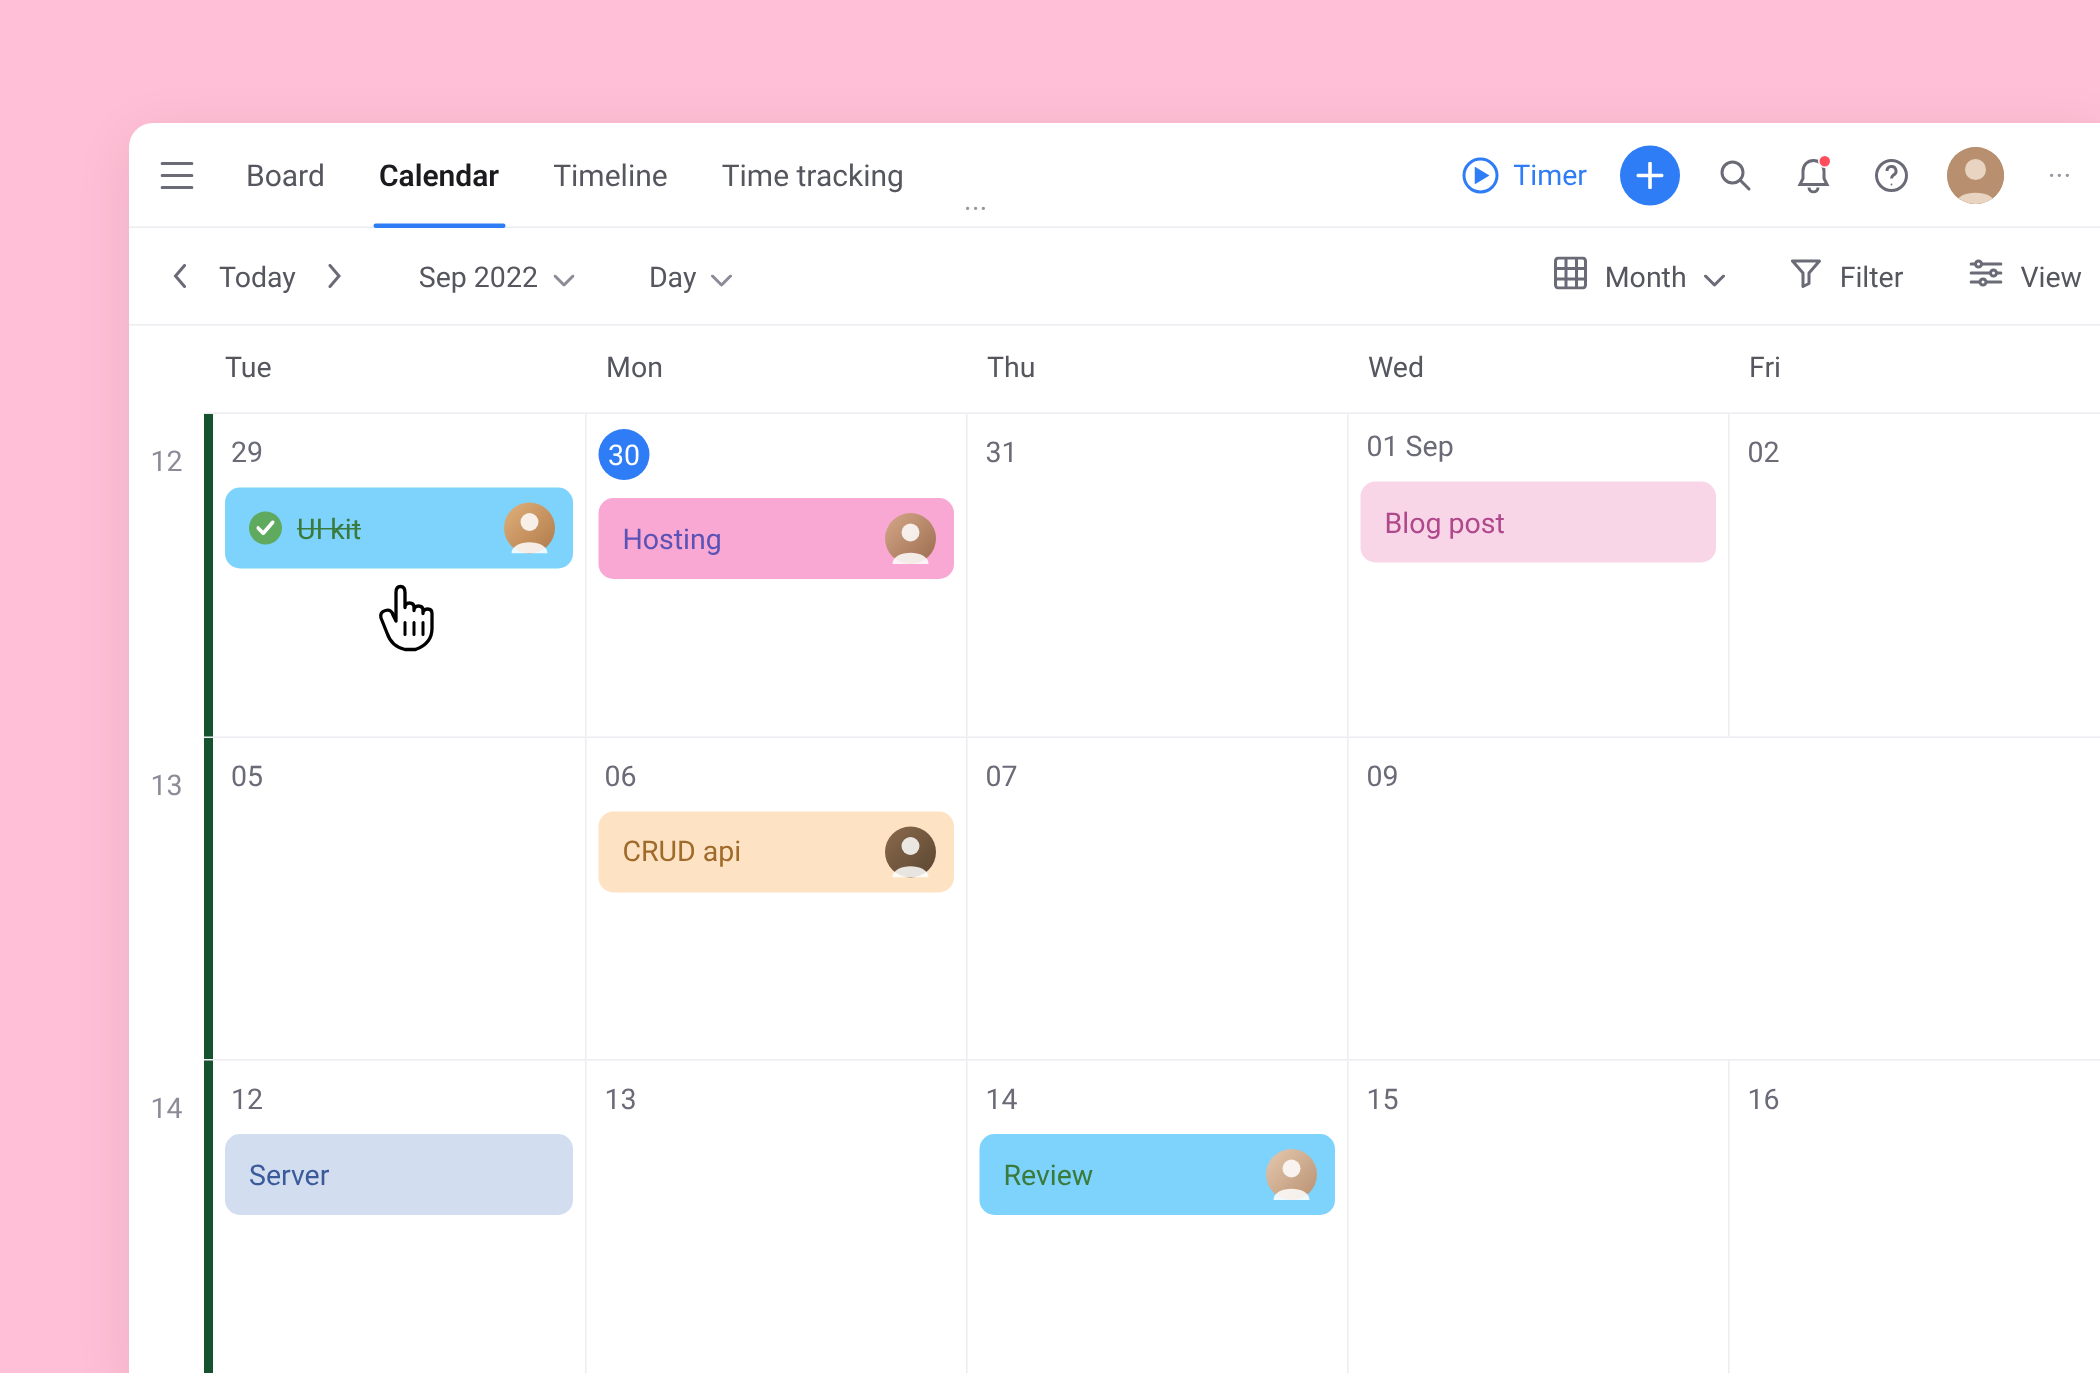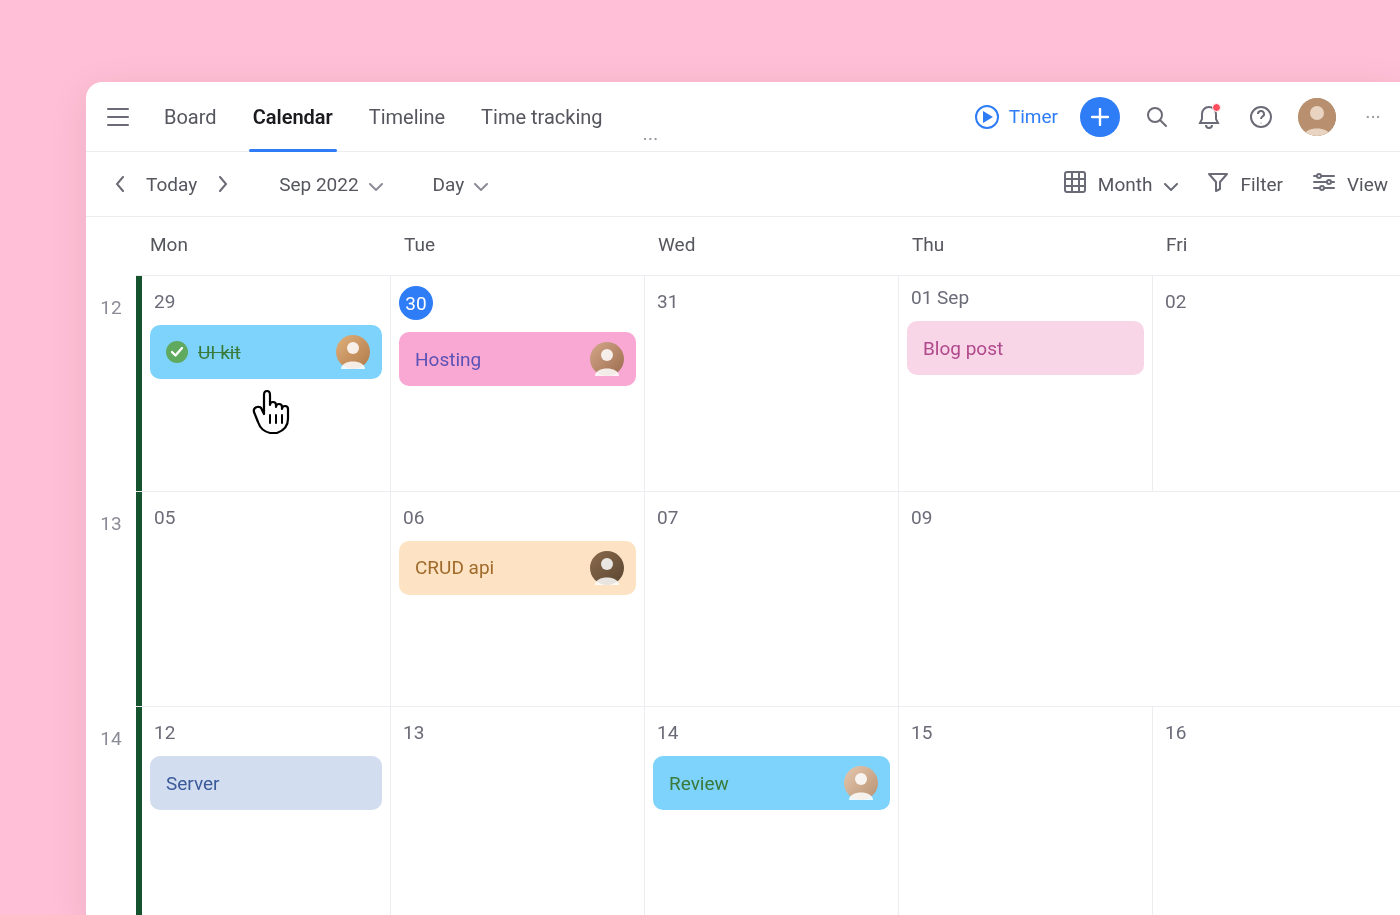--- a/index.html
+++ b/index.html
@@ -57,21 +57,21 @@
   
   .toolbar {
     display:flex; align-items:center; height:65px; border-bottom:1px solid #ececf1;
     padding: 0 18px;
   }
   .nav-arrow { width:32px; height:32px; display:flex; align-items:center; justify-content:center; color:#6b6b78; cursor:pointer; }
   .today-btn { font-size:19px; color:#55565e; padding:0 10px; cursor:pointer; }
   .dd { display:flex; align-items:center; gap:10px; font-size:19px; color:#55565e; padding:0 10px; cursor:pointer; margin-left:30px; }
   .dd:first-of-type { margin-left: 44px; }
   .chev { color:#8c8c98; }
-  .toolbar-right { margin-left:auto; display:flex; align-items:center; gap:30px; }
+  .toolbar-right { margin-left:auto; display:flex; align-items:center; gap:44px; }
   .tbtn { display:flex; align-items:center; gap:12px; font-size:19px; color:#55565e; cursor:pointer; }
   .tbtn svg, .tbtn .ticon { color:#6b6b78; }
   
   .cal-wrap { display:flex; height:calc(100% - 135px); }
   .week-col { width:50px; }
   .grid { flex:1; display:flex; flex-direction:column; }
   .dayhead { display:grid; grid-template-columns: repeat(5, 1fr); height:58px; }
   .dayhead .dh { padding:16px 0 0 14px; font-size:19px; color:#55565e; }
   .rows { flex:1; display:flex; flex-direction:column; }
   .row { display:flex; flex:1; border-top:1px solid #ececf1; }
@@ -250,24 +250,24 @@
         </span>
         <span>View</span>
       </div>
     </div>
   </div>
 
   <div class="cal-wrap">
     <div class="week-col"></div>
     <div class="grid">
       <div class="dayhead">
+        <div class="dh">Tue</div>
         <div class="dh">Mon</div>
-        <div class="dh">Tue</div>
+        <div class="dh">Thu</div>
         <div class="dh">Wed</div>
-        <div class="dh">Thu</div>
         <div class="dh">Fri</div>
       </div>
       <div class="rows" id="rows">
           <div class="row">
             <div class="wk">12</div>
             <div class="cells">
               <div class="cell"><span class="daynum">29</span><div class="event green done">
                   <span class="check">
                     <svg width="12" height="10" viewBox="0 0 12 10" fill="none" stroke="#fff" stroke-width="2.4" stroke-linecap="round" stroke-linejoin="round">
                       <path d="M1 5 L4.5 8.5 L11 1"></path>

